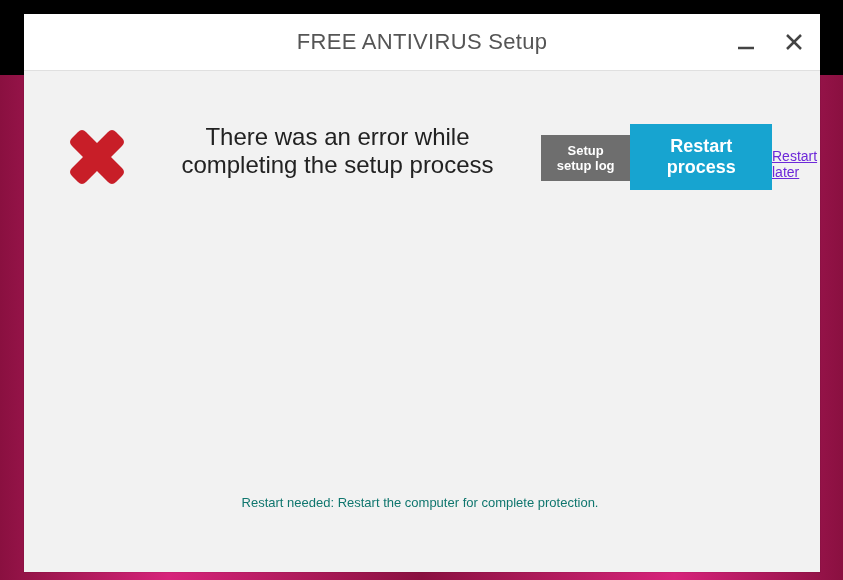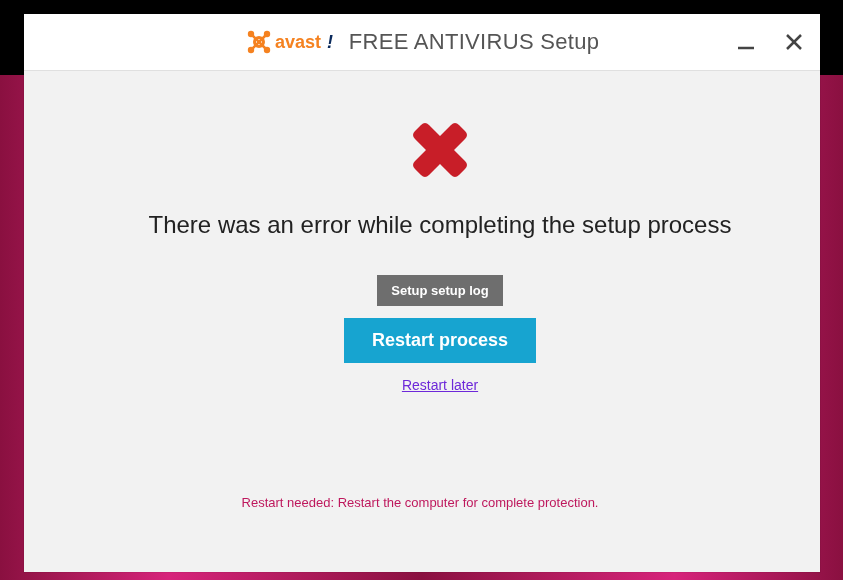--- a/index.html
+++ b/index.html
@@ -71,21 +71,20 @@
     font-size: 22px;
     color: #555;
     letter-spacing: 0.3px;
   }
   .brand-mark {
     display: flex;
     align-items: center;
   }
   .content {
     display: flex;
-    flex-direction: column;
     align-items: center;
     padding-top: 42px;
     margin-left: 36px;
   }
   .error-icon {
     margin-bottom: 10px;
   }
   .error-heading {
     font-size: 24px;
     color: #222;
@@ -119,51 +118,33 @@
     text-decoration: underline;
     cursor: pointer;
   }
   .footer-note {
     position: absolute;
     bottom: 62px;
     left: 0;
     right: 4px;
     text-align: center;
     font-size: 13px;
-    color: #be185d;
+    color: #0f766e;
   }
 </style>
 </head>
 <body>
 
 <div class="desktop">
   <div class="backdrop-strip"></div>
 
   <div class="window">
 
     <div class="titlebar">
       <div class="brand">
-        <span class="brand-mark">
-          <svg width="96" height="34" viewBox="0 0 96 34">
-            <g>
-              <circle cx="14" cy="17" r="4.5" fill="#fff" stroke="#f58220" stroke-width="3"></circle>
-              <circle cx="14" cy="17" r="1.5" fill="#0a2a5c"></circle>
-              <circle cx="22" cy="9" r="3.2" fill="#f58220"></circle>
-              <circle cx="6" cy="9" r="3.2" fill="#f58220"></circle>
-              <circle cx="22" cy="25" r="3.2" fill="#f58220"></circle>
-              <circle cx="6" cy="25" r="3.2" fill="#f58220"></circle>
-              <line x1="14" y1="17" x2="22" y2="9" stroke="#f58220" stroke-width="2.5"></line>
-              <line x1="14" y1="17" x2="6" y2="9" stroke="#f58220" stroke-width="2.5"></line>
-              <line x1="14" y1="17" x2="22" y2="25" stroke="#f58220" stroke-width="2.5"></line>
-              <line x1="14" y1="17" x2="6" y2="25" stroke="#f58220" stroke-width="2.5"></line>
-            </g>
-            <text x="30" y="23" font-family="Arial" font-size="18" font-weight="bold" fill="#f58220">avast</text>
-            <text x="82" y="23" font-family="Arial" font-size="18" font-weight="bold" fill="#0a2a5c" font-style="italic">!</text>
-          </svg>
-        </span>
         <span class="brand-title"> FREE ANTIVIRUS Setup</span>
       </div>
 
       <div class="titlebar-controls">
         <div class="ctrl-btn">
           <svg width="22" height="22" viewBox="0 0 22 22">
             <line x1="3" y1="17" x2="19" y2="17" stroke="#444" stroke-width="2.5"></line>
           </svg>
         </div>
         <div class="ctrl-btn">

